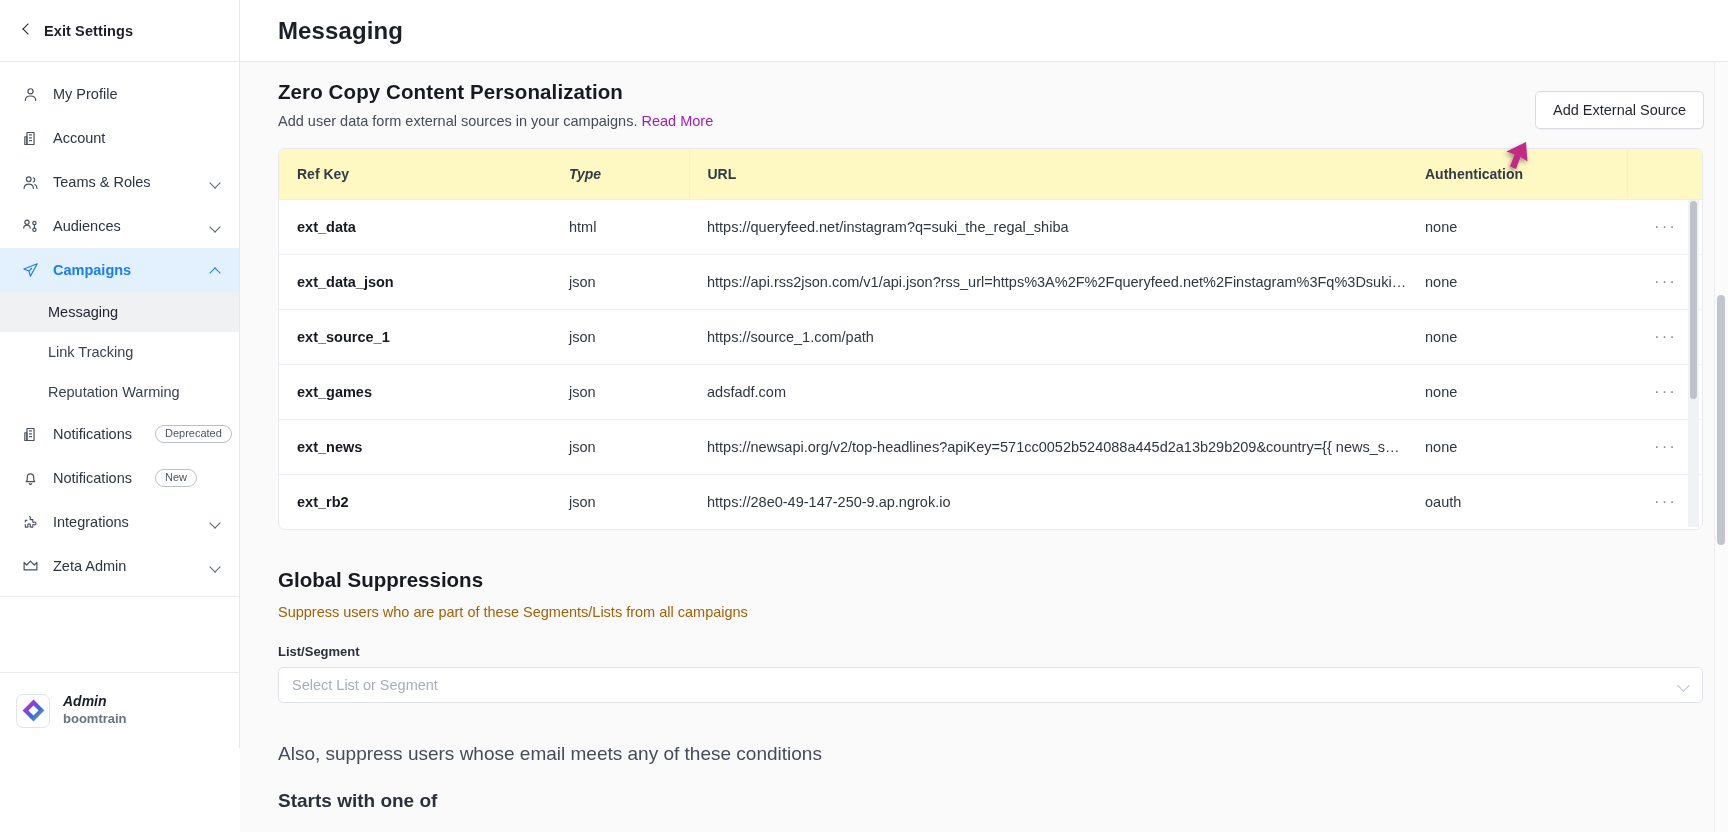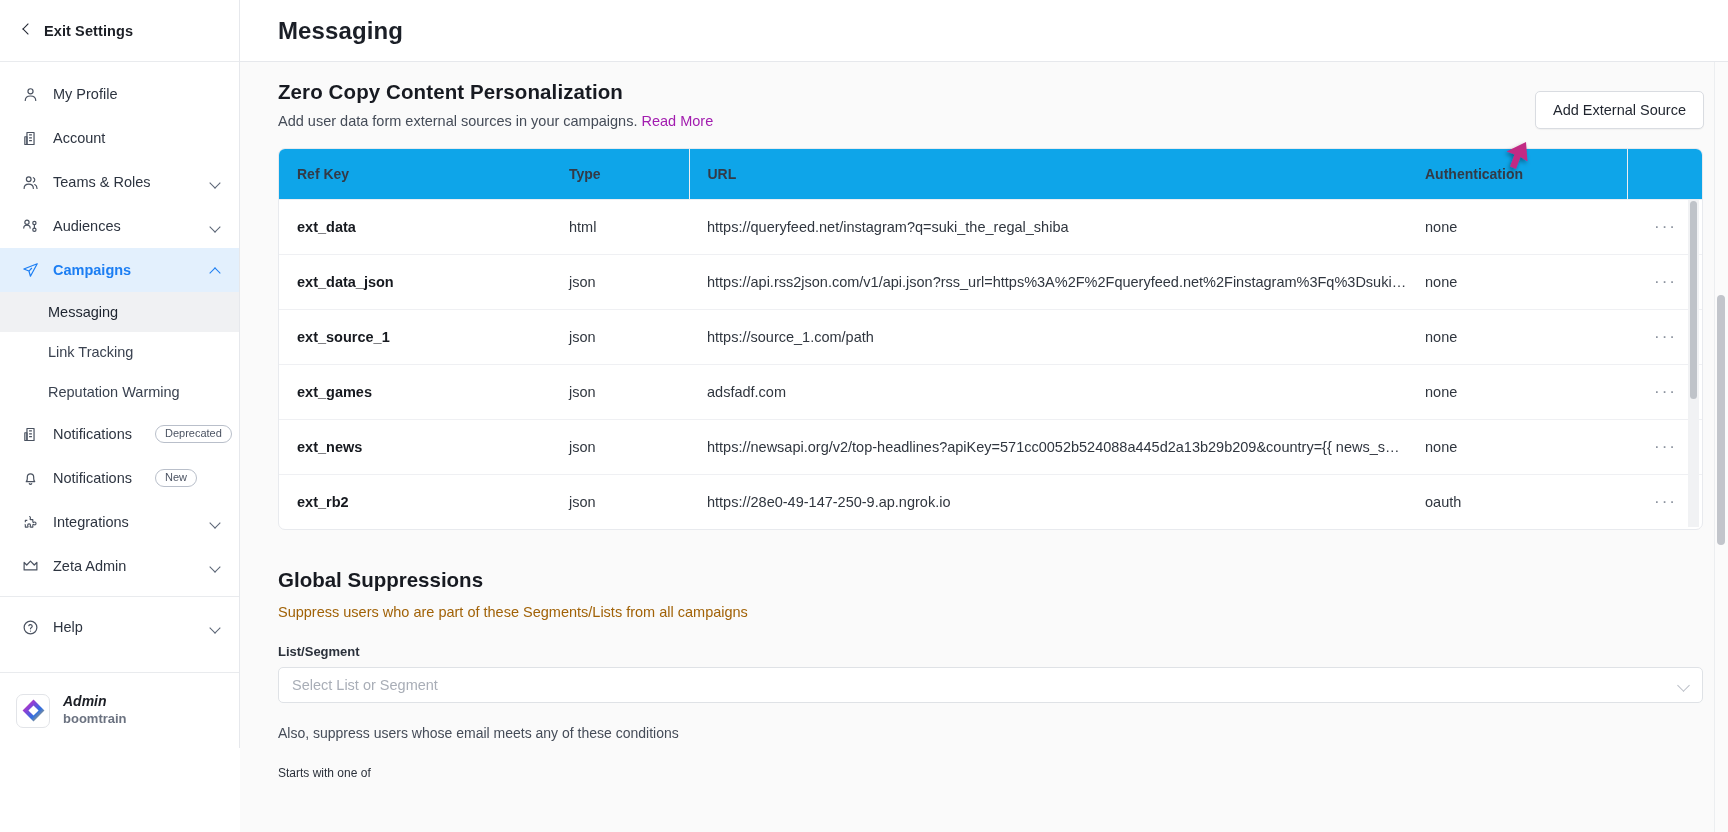--- a/index.html
+++ b/index.html
@@ -119,27 +119,27 @@
   }
 
   
   .table-wrap {
     margin-top: 19px; background: #ffffff;
     border: 1px solid #e8eaee; border-radius: 7px;
     width: 1425px; overflow: hidden; position: relative;
   }
   table { border-collapse: collapse; width: 100%; table-layout: fixed; }
   thead th {
-    background: #0ea5e9; text-align: left;
+    background: #fef9c3; text-align: left;
     font-size: 14px; font-weight: 600; color: #333a46;
     padding: 16px 0 16px 18px; border-bottom: 1px solid #eceef1;
     height: 50px;
   }
   thead th:nth-child(1) { width: 272px; }
-  thead th:nth-child(2) { width: 138px; }
+  thead th:nth-child(2) { width: 138px; font-style: italic; }
   thead th:nth-child(3) { width: 718px; border-left: 1px solid #eceef1; }
   thead th:nth-child(4) { width: 220px; }
   thead th:nth-child(5) { width: 77px; border-left: 1px solid #eceef1; }
   tbody td {
     padding: 0 0 0 18px; height: 55px;
     font-size: 14.5px; color: #30363f;
     border-bottom: 1px solid #eff0f3; vertical-align: middle;
     overflow: hidden; white-space: nowrap; text-overflow: ellipsis;
   }
   tbody tr:last-child td { border-bottom: none; }
@@ -166,22 +166,22 @@
     display: flex; align-items: center; padding: 0 12px 0 13px;
     cursor: pointer;
   }
   .select-box .ph { font-size: 14.5px; color: #a9aeb7; flex: 1 1 auto; }
   .select-chevron { width: 12px; height: 12px; position: relative; }
   .select-chevron::before {
     content:""; position:absolute; left:1px; top:2px; width:8px; height:8px;
     border-right: 1.6px solid #b9bec6; border-bottom: 1.6px solid #b9bec6;
     transform: rotate(45deg);
   }
-  .gs-note { font-size: 14px; color: #454c58; margin-top: 22px; }
-  .gs-cond { font-size: 12px; font-weight: 400; color: #2b313b; margin-top: 25px; }
+  .gs-note { font-size: 19px; color: #454c58; margin-top: 40px; }
+  .gs-cond { font-size: 19px; font-weight: 700; color: #2b313b; margin-top: 25px; }
 
   
   .page-scroll-track {
     position: absolute; right: 0; top: 62px; bottom: 0; width: 14px;
     background: #fbfbfb; border-left: 1px solid #eceef0;
   }
   .page-scroll-thumb {
     position: absolute; right: 3px; top: 295px; width: 8px; height: 250px;
     background: #c2c5cb; border-radius: 5px; cursor: pointer;
   }
@@ -310,31 +310,20 @@
           <svg width="18" height="18" viewBox="0 0 24 24" fill="none" stroke="#4a5260" stroke-width="1.7" stroke-linejoin="round">
               <path d="M3 7l3.7 3.6L12 5l5.3 5.6L21 7v10.5H3z"></path>
             </svg>
         </span>
         <span class="lbl">Zeta Admin</span>
         <span class="caret"></span>
       </div>
 
       <div class="nav-sep"></div>
 
-      <div class="nav-item">
-        <span class="ico">
-          <svg width="17" height="17" viewBox="0 0 24 24" fill="none" stroke="#4a5260" stroke-width="1.7" stroke-linecap="round" stroke-linejoin="round">
-              <circle cx="12" cy="12" r="9"></circle>
-              <path d="M9.6 9.4a2.5 2.5 0 014.8.9c0 1.7-2.4 2.1-2.4 3.6"></path>
-              <circle cx="12" cy="17" r=".9" fill="#4a5260" stroke="none"></circle>
-            </svg>
-        </span>
-        <span class="lbl">Help</span>
-        <span class="caret"></span>
-      </div>
 
     </nav>
 
     <div class="sidebar-footer">
       <span class="avatar-box">
         <svg width="25" height="25" viewBox="0 0 32 32">
           <defs>
             <linearGradient id="zg" x1="0" y1="0" x2="1" y2="1">
               <stop offset="0%" stop-color="#f0409a"></stop>
               <stop offset="32%" stop-color="#8d3fd6"></stop>

